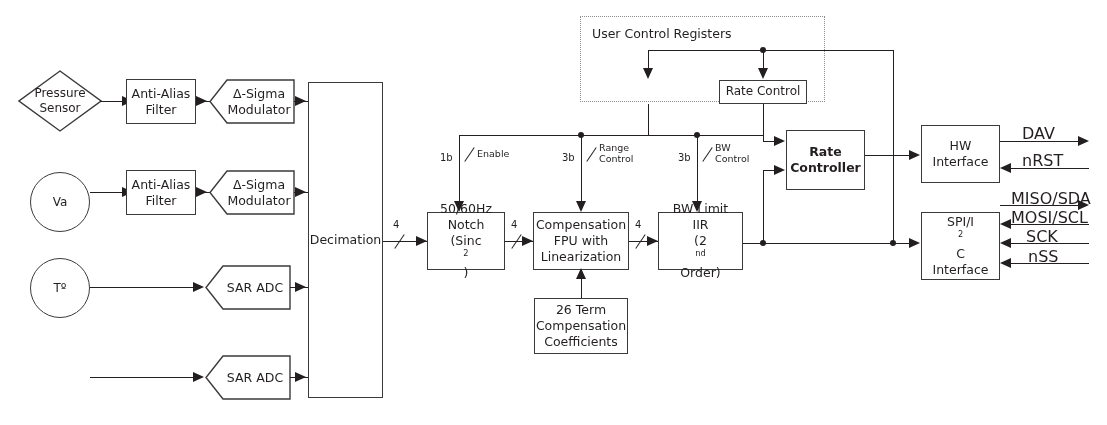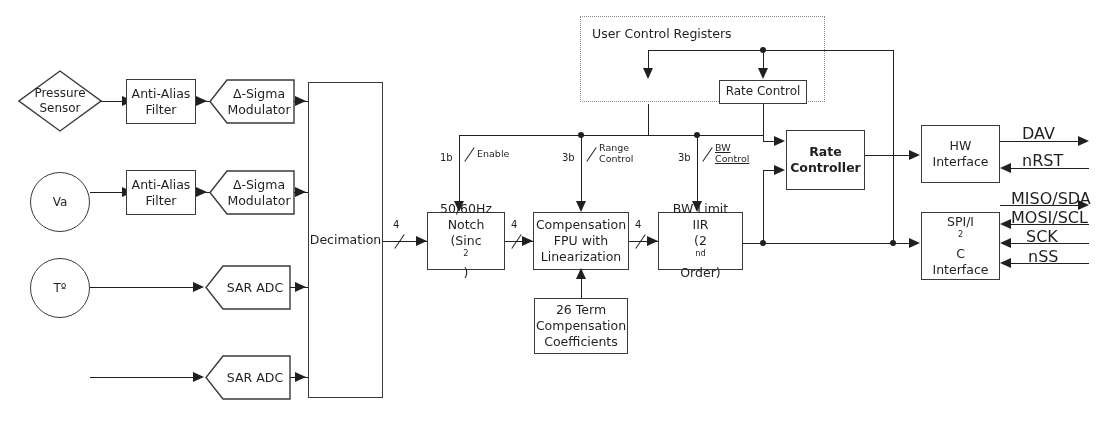--- a/index.html
+++ b/index.html
@@ -220,21 +220,21 @@
   <div class="slash" style="left:591px;top:146px;height:17px;"></div>
   <div class="wlab" style="left:562px;top:152px;">3b</div>
   <div class="ctl-lab" style="left:599px;top:142px;white-space:pre-line;">Range
 Control</div>
 
   <div class="dot" style="left:694px;top:132px;"></div>
   <div class="v" style="left:697px;top:135px;height:69px;"></div>
   <div class="ar ar-d" style="left:691.5px;top:201px;"></div>
   <div class="slash" style="left:707px;top:146px;height:17px;"></div>
   <div class="wlab" style="left:678px;top:152px;">3b</div>
-  <div class="ctl-lab" style="left:715px;top:142px;white-space:pre-line;text-decoration:underline;">BW
+  <div class="ctl-lab" style="left:715px;top:142px;white-space:pre-line;">BW
 Control</div>
 
   <div class="v" style="left:648px;top:104px;height:32px;"></div>
 
   <div class="blk" style="left:719px;top:80px;width:88px;height:24px;font-size:12px;">
     <span>Rate Control</span>
   </div>
 
   <div class="h" style="left:648px;top:50px;width:245px;"></div>
   <div class="dot" style="left:760px;top:47px;"></div>

